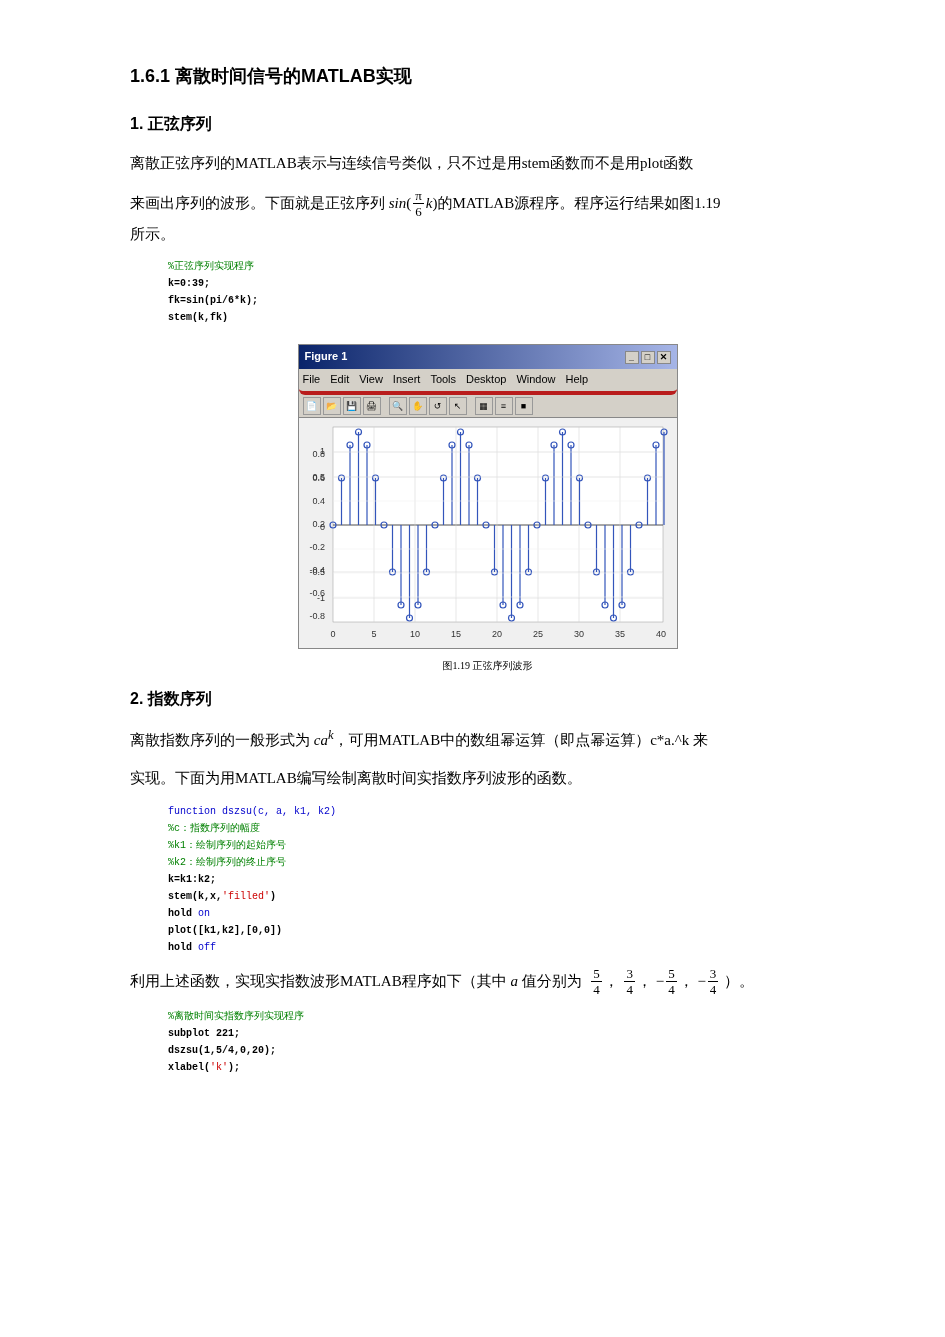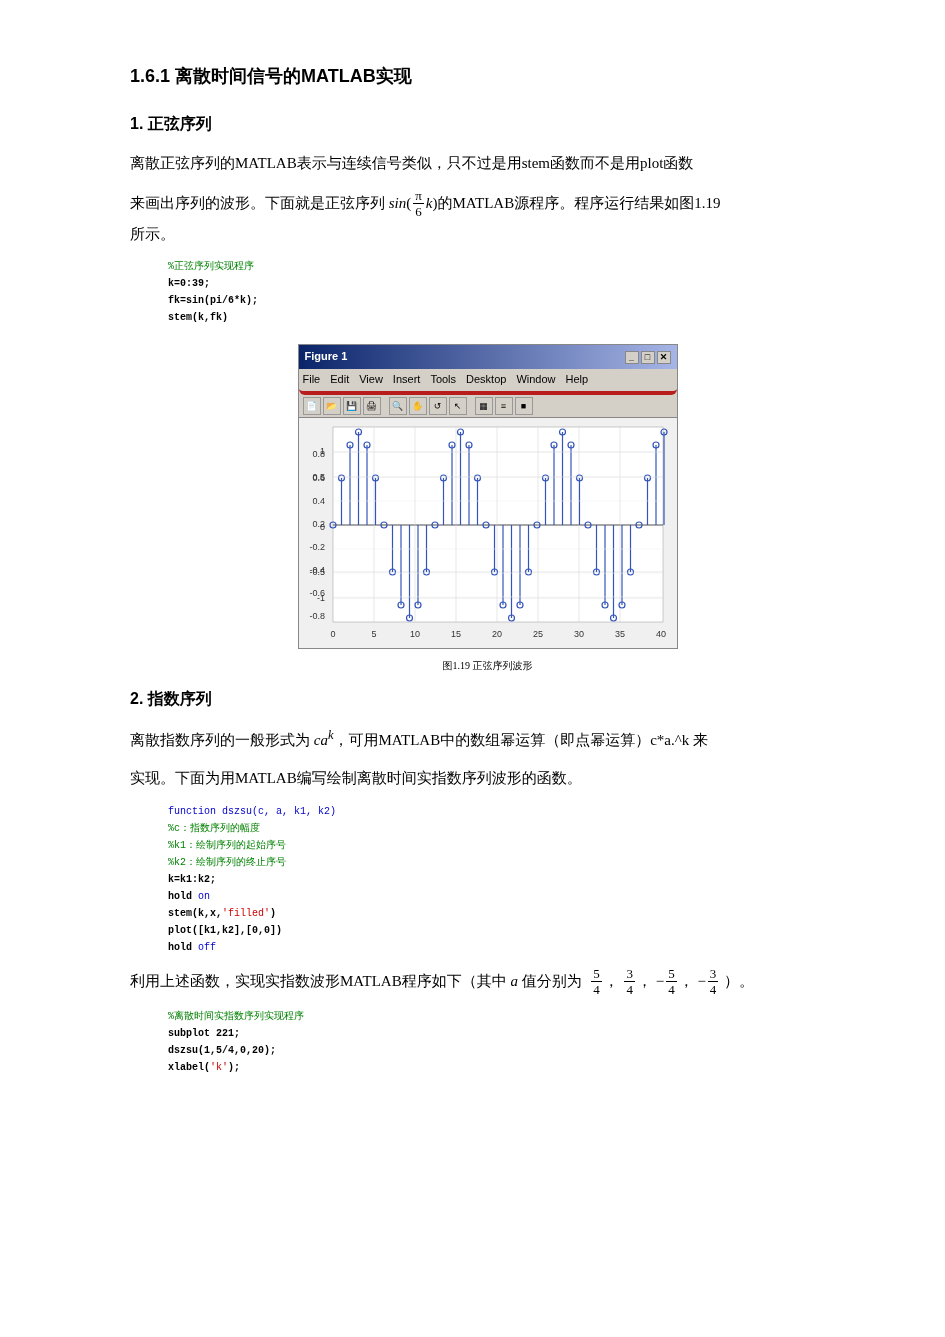--- a/index.html
+++ b/index.html
@@ -428,24 +428,24 @@
 
 <div class="code-block">
   <div>
     <span class="code-keyword">function dszsu(c, a, k1, k2)</span>
   </div>
   <div class="code-comment">%c：指数序列的幅度</div>
   <div class="code-comment">%k1：绘制序列的起始序号</div>
   <div class="code-comment">%k2：绘制序列的终止序号</div>
   <div class="code-normal">k=k1:k2;</div>
   <div>
+    <span class="code-normal">stem(k,x,</span><span class="code-string">'filled'</span><span class="code-normal">)</span>
+  </div>
+  <div>
     <span class="code-normal">hold </span><span class="code-keyword">on</span>
-  </div>
-  <div>
-    <span class="code-normal">stem(k,x,</span><span class="code-string">'filled'</span><span class="code-normal">)</span>
   </div>
   <div class="code-normal">plot([k1,k2],[0,0])</div>
   <div>
     <span class="code-normal">hold </span><span class="code-keyword">off</span>
   </div>
 </div>
 
 <p class="paragraph" style="margin-top:10px;">
   <span>利用上述函数，实现实指数波形MATLAB程序如下（其中</span>&nbsp;<span class="math-inline">a</span>&nbsp;<span>值分别为</span>&nbsp;
   <span class="math-frac">

